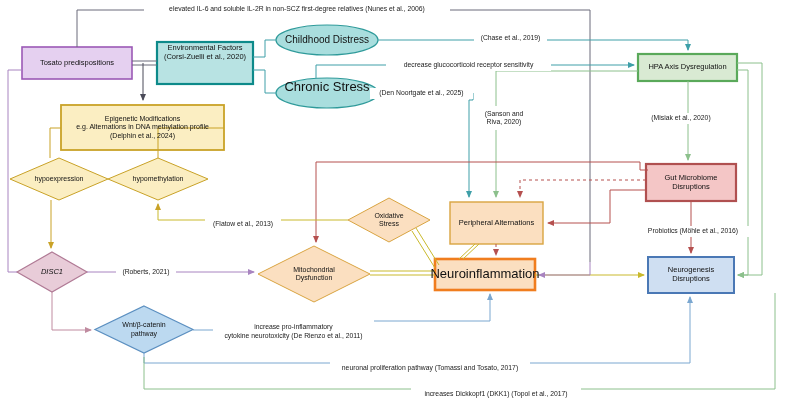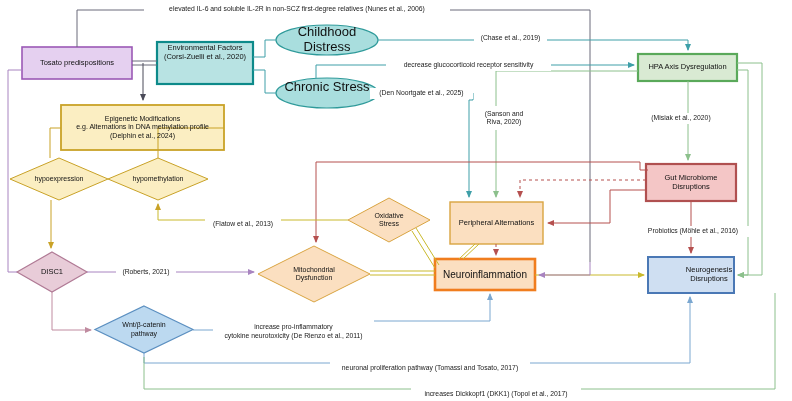--- a/index.html
+++ b/index.html
@@ -18,21 +18,21 @@
   }
   .edge-label{
     position:absolute;
     text-align:center;
     color:#1a1a1a;
     background:#ffffff;
     line-height:1.2;
     white-space:pre-line;
     display:flex;align-items:center;justify-content:center;
   }
-  .italic{}
+  .italic{font-style:italic;}
 </style>
 </head>
 <body>
 
 <div id="canvas">
 
   <svg id="edges" viewBox="0 0 792 401">
     <defs>
       <marker id="ah-purple" markerWidth="7" markerHeight="7" refX="6" refY="3" orient="auto">
           <path d="M0,0 L7,3 L0,6 z" fill="#a884c0"></path>
@@ -164,29 +164,29 @@
     </g>
   </svg>
 
   <div id="nodes">
       <div class="node-label" style="left: 22px; top: 47px; width: 110px; height: 32px; font-size: 7.5px;">Tosato predispositions</div>
       <div class="node-label" style="left: 157px; top: 32px; width: 96px; height: 42px; font-size: 7.5px;">Environmental Factors
 (Corsi-Zuelli et al., 2020)</div>
       <div class="node-label" style="left: 61px; top: 105px; width: 163px; height: 45px; font-size: 7px;">Epigenetic Modifications
 e.g. Alternations in DNA methylation profile
 (Delphin et al., 2024)</div>
-      <div class="node-label" style="left: 276px; top: 25px; width: 102px; height: 30px; font-size: 13px;">Childhood Distress</div>
+      <div class="node-label" style="left: 276px; top: 25px; width: 102px; height: 30px; font-size: 10px;">Childhood Distress</div>
       <div class="node-label" style="left: 276px; top: 78px; width: 102px; height: 18px; font-size: 13px;">Chronic Stress</div>
       <div class="node-label" style="left: 638px; top: 54px; width: 99px; height: 27px; font-size: 7.5px;">HPA Axis Dysregulation</div>
       <div class="node-label" style="left: 646px; top: 164px; width: 90px; height: 37px; font-size: 7.5px;">Gut Microbiome
 Disruptions</div>
-      <div class="node-label" style="left: 648px; top: 257px; width: 86px; height: 36px; font-size: 7.5px; margin-left: 18px;">Neurogenesis
+      <div class="node-label" style="left: 648px; top: 257px; width: 86px; height: 36px; font-size: 7.5px;">Neurogenesis
 Disruptions</div>
       <div class="node-label" style="left: 450px; top: 202px; width: 93px; height: 42px; font-size: 7.5px;">Peripheral Alternations</div>
-      <div class="node-label" style="left: 435px; top: 259px; width: 100px; height: 31px; font-size: 10px;">Neuroinflammation</div>
+      <div class="node-label" style="left: 435px; top: 259px; width: 100px; height: 31px; font-size: 13px;">Neuroinflammation</div>
       <div class="node-label" style="left: 10px; top: 158px; width: 98px; height: 42px; font-size: 7px;">hypoexpression</div>
       <div class="node-label" style="left: 108px; top: 158px; width: 100px; height: 42px; font-size: 7px;">hypomethylation</div>
       <div class="node-label italic" style="left: 17px; top: 252px; width: 70px; height: 40px; font-size: 7.5px;">DISC1</div>
       <div class="node-label" style="left: 95px; top: 306px; width: 98px; height: 47px; font-size: 7px;">Wnt/β-catenin
 pathway</div>
       <div class="node-label" style="left: 348px; top: 198px; width: 82px; height: 44px; font-size: 7px;">Oxidative
 Stress</div>
       <div class="node-label" style="left: 258px; top: 246px; width: 112px; height: 56px; font-size: 7px;">Mitochondrial
 Dysfunction</div>
     </div>

